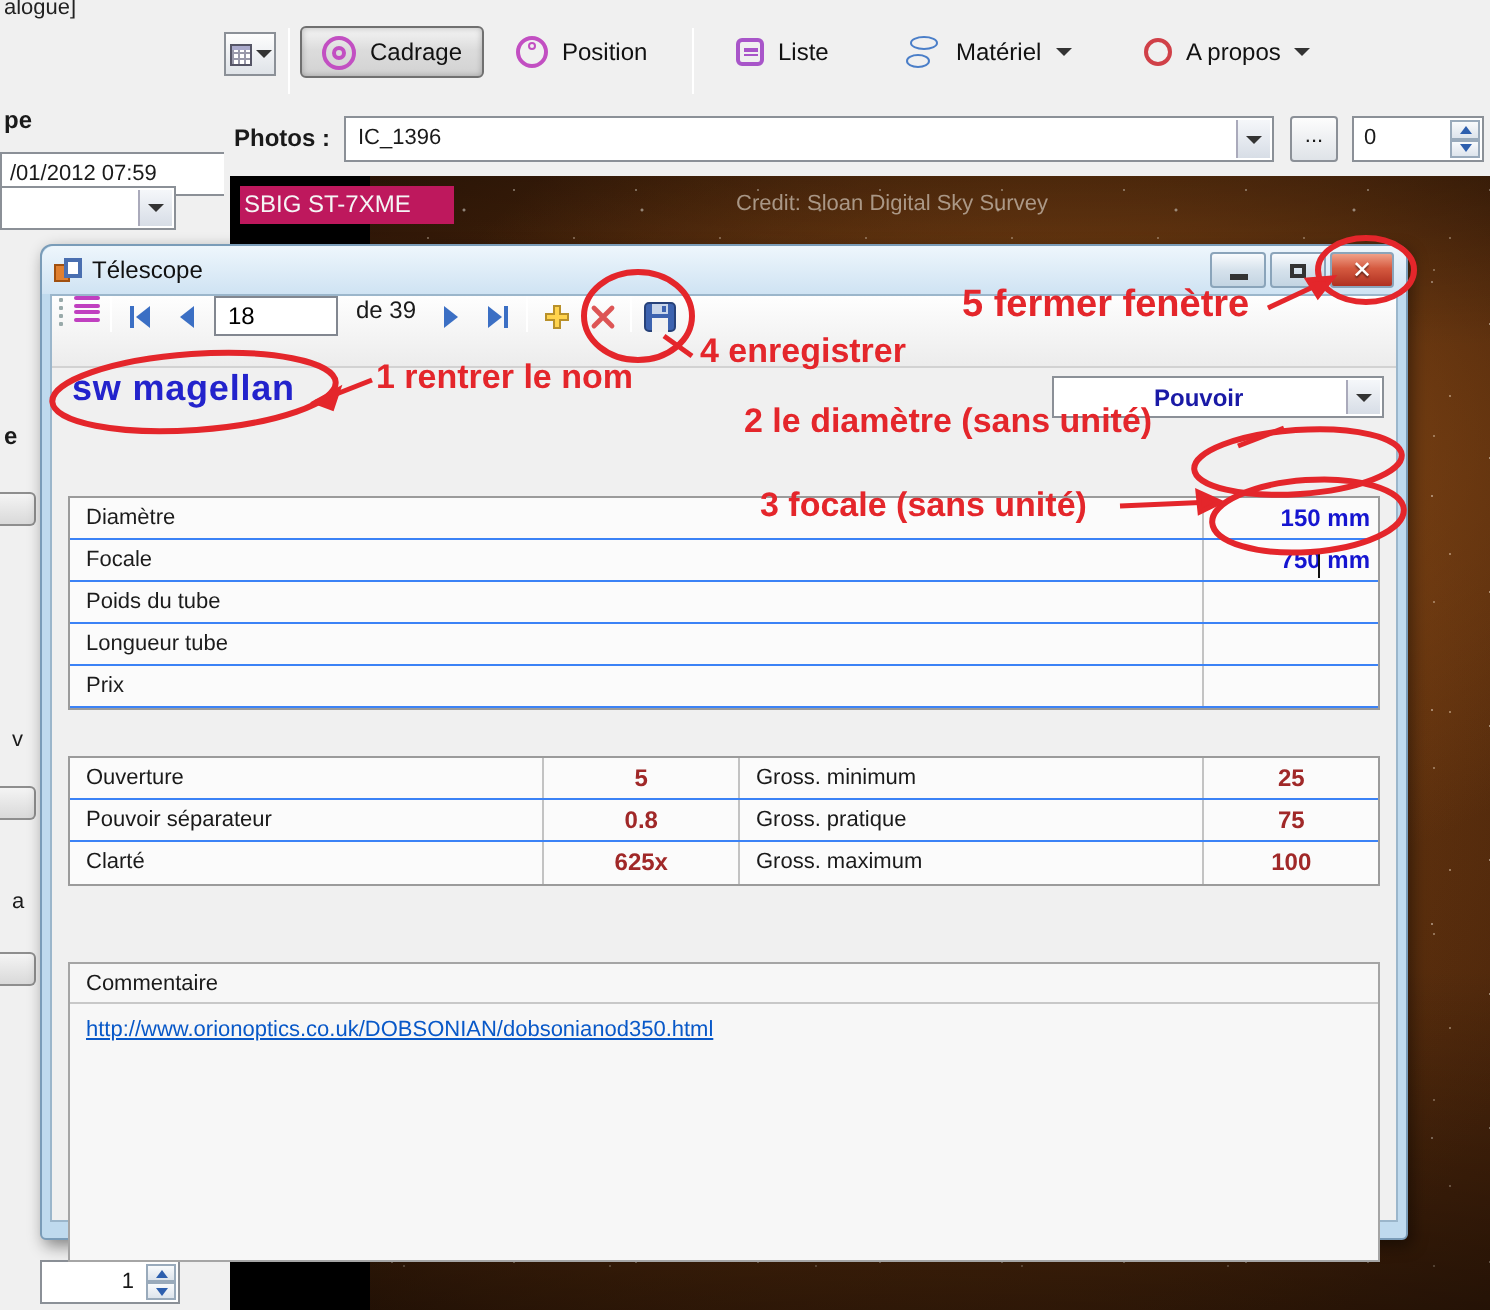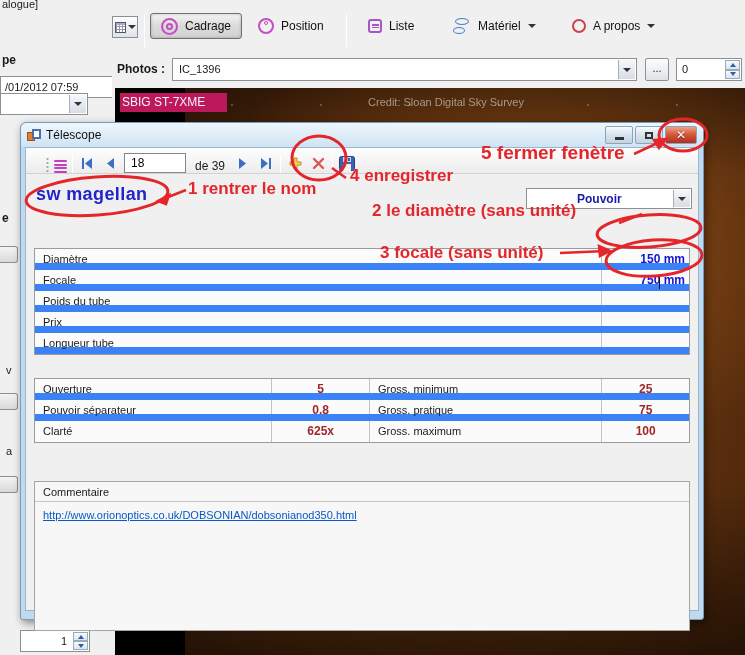--- a/index.html
+++ b/index.html
@@ -82,34 +82,34 @@
   .dlg-icon b { position:absolute; left:5px; top:0; width:9px; height:10px; background:#fff; border:2px solid #4a6fb0; }
   .dlg-title { font-size:12px; color:#111; }
   .win-btns { margin-left:auto; display:flex; gap:2px; }
   .win-btn { width:28px; height:18px; border:1px solid #8aa4ba; border-radius:2px; background:linear-gradient(#f8fbfd,#d6e2ec 50%,#c3d4e2); display:flex; align-items:center; justify-content:center; }
   .win-btn .dash { width:9px; height:3px; background:#333; margin-top:6px; }
   .win-btn .sq { width:8px; height:7px; border:2px solid #333; }
   .win-close { width:32px; background:linear-gradient(#f0a088,#d55a40 45%,#b03020); }
   .win-close .x { color:#fff; font-weight:bold; font-size:12px; text-shadow:0 1px 1px rgba(0,0,0,.5); line-height:1; }
 
   .dlg-content { position:absolute; left:4px; right:4px; top:24px; bottom:8px; background:#f0f0f0; border:1px solid #9bb6cb; }
-  .dlg-toolbar { position:absolute; left:0; right:0; top:0; height:26px; background:linear-gradient(#fefefe,#ececec); border-bottom:1px solid #d2d2d2; display:flex; align-items:flex-end; padding-left:20px; gap:5px; }
+  .dlg-toolbar { position:absolute; left:0; right:0; top:0; height:36px; background:linear-gradient(#fefefe,#ececec); border-bottom:1px solid #d2d2d2; display:flex; align-items:flex-start; padding-left:3px; gap:5px; }
   .grip { width:3px; height:16px; background:radial-gradient(circle,#9aa 1px,transparent 1.2px); background-size:3px 4px; }
   .dlg-list-icon { width:13px; height:13px; display:flex; flex-direction:column; justify-content:space-between; }
   .dlg-list-icon i { height:2px; background:#c040c0; border-radius:1px; }
   .v-sep { width:1px; height:18px; background:#c8c8c8; border-right:1px solid #fff; }
   .nav-btn { display:flex; align-items:center; justify-content:center; width:18px; height:20px; }
   .rec-input { width:62px; height:20px; border:1px solid #828790; background:#fff; font-size:12px; padding-left:6px; font-family:inherit; }
   .rec-of { font-size:12px; padding:0 4px; }
   .dlg-name { position:absolute; left:10px; top:36px; font-size:18px; font-weight:bold; color:#2323cc; letter-spacing:.4px; }
   .type-combo { position:absolute; right:6px; top:40px; width:166px; height:21px; background:#fff; border:1px solid #8b9097; }
   .type-combo .val { position:absolute; left:50px; top:3px; font-size:12px; font-weight:bold; color:#1a1aa6; }
 
   .tbl { position:absolute; left:8px; width:656px; border:1px solid #9b9b9b; background:#fbfbfb; }
-  .tbl-row { height:21px; display:flex; border-bottom:7px solid #3b82f6; }
+  .tbl-row { height:21px; display:flex; border-bottom:1px solid #3b82f6; }
   .tbl-row:last-child { border-bottom:none; }
   .cell-label { flex:1; font-size:11px; padding:4px 0 0 8px; color:#1c1c1c; }
   .cell-val-blue { width:88px; border-left:1px solid #c3c3c3; font-size:12px; font-weight:bold; color:#1515d0; text-align:right; padding:3px 4px 0 0; position:relative; }
   .caret-bar { position:absolute; right:29px; top:3px; width:1px; height:14px; background:#111; }
   .t2-l1 { width:237px; }
   .t2-v1 { width:98px; border-left:1px solid #c3c3c3; }
   .t2-l2 { width:233px; border-left:1px solid #c3c3c3; }
   .t2-v2 { width:88px; border-left:1px solid #c3c3c3; }
   .t2-label { font-size:11px; padding:4px 0 0 8px; }
   .t2-val { font-size:12px; font-weight:bold; color:#a02828; text-align:center; padding-top:3px; }
@@ -310,25 +310,25 @@
       </div>
       <div class="tbl-row">
         <div class="cell-label">Focale</div>
         <div class="cell-val-blue">750 mm</div>
       </div>
       <div class="tbl-row">
         <div class="cell-label">Poids du tube</div>
         <div class="cell-val-blue"></div>
       </div>
       <div class="tbl-row">
+        <div class="cell-label">Longueur tube</div>
+        <div class="cell-val-blue"></div>
+      </div>
+      <div class="tbl-row">
         <div class="cell-label">Prix</div>
-        <div class="cell-val-blue"></div>
-      </div>
-      <div class="tbl-row">
-        <div class="cell-label">Longueur tube</div>
         <div class="cell-val-blue"></div>
       </div>
       <div class="caret-bar" style="top:26px; position:absolute;"></div>
     </div>
 
     <div class="tbl" style="top:230px;">
       <div class="tbl-row">
         <div class="t2-l1 t2-label">Ouverture</div>
         <div class="t2-v1 t2-val">5</div>
         <div class="t2-l2 t2-label">Gross. minimum</div>

